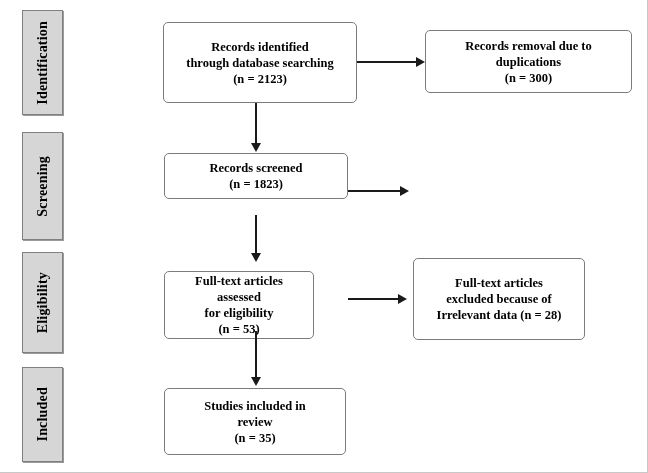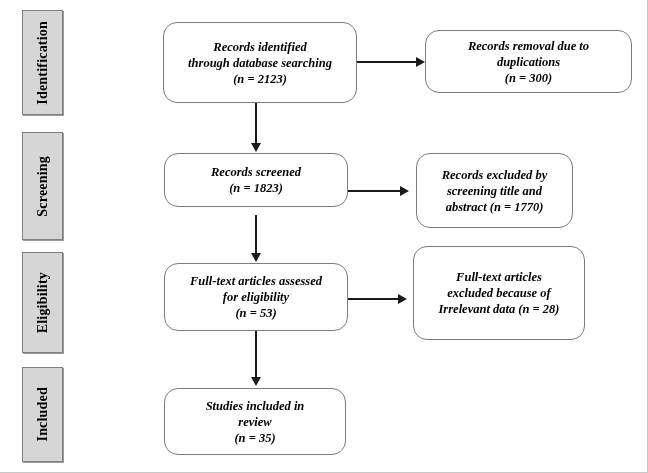--- a/index.html
+++ b/index.html
@@ -44,27 +44,26 @@
     color: #000000;
     letter-spacing: 0.2px;
     white-space: nowrap;
   }
 
   
   .flow-box {
     position: absolute;
     background: #ffffff;
     border: 1px solid #7c7c7c;
-    border-radius: 14px;
+    border-radius: 5px;
     box-sizing: border-box;
     display: flex;
     align-items: center;
     justify-content: center;
     padding: 4px 8px;
-    font-style: italic;
   }
   .flow-text {
     font-family: "Liberation Serif", serif;
     font-weight: bold;
     font-size: 12.5px;
     line-height: 1.28;
     color: #000000;
     text-align: center;
     white-space: pre-line;
   }
@@ -117,50 +116,45 @@
   <div class="stage-box" style="left:22px; top:367px; width:41px; height:95px;">
     <span class="stage-label">Included</span>
   </div>
 
   <div class="flow-box" style="left:163px; top:22px; width:194px; height:81px;">
     <span class="flow-text">Records identified
 through database searching
 (n = 2123)</span>
   </div>
 
-  <div class="flow-box" style="left:164px; top:153px; width:184px; height:54px;">
+  <div class="flow-box" style="left:164px; top:153px; width:184px; height:46px;">
     <span class="flow-text">Records screened
 (n = 1823)</span>
   </div>
 
-  <div class="flow-box" style="left:164px; top:263px; width:184px; height:68px;">
+  <div class="flow-box" style="left:164px; top:271px; width:150px; height:68px;">
     <span class="flow-text">Full-text articles assessed
 for eligibility
 (n = 53)</span>
   </div>
 
   <div class="flow-box" style="left:164px; top:388px; width:182px; height:67px;">
     <span class="flow-text">Studies included in
 review
 (n = 35)</span>
   </div>
 
   <div class="flow-box" style="left:425px; top:30px; width:207px; height:63px;">
     <span class="flow-text">Records removal due to
 duplications
 (n = 300)</span>
   </div>
 
-  <div class="flow-box" style="left:416px; top:153px; width:157px; height:75px;">
-    <span class="flow-text">Records excluded by
-screening title and
-abstract (n = 1770)</span>
-  </div>
 
-  <div class="flow-box" style="left:413px; top:246px; width:172px; height:94px;">
+  <div class="flow-box" style="left:413px; top:258px; width:172px; height:82px;">
     <span class="flow-text">Full-text articles
 excluded because of
 Irrelevant data (n = 28)</span>
   </div>
 
   <div class="v-line" style="left:255px; top:103px; height:42px;"></div>
   <div class="arrow-down" style="left:251px; top:143px;"></div>
 
   <div class="h-line" style="left:357px; top:61px; width:61px;"></div>
   <div class="arrow-right" style="left:416px; top:57px;"></div>

